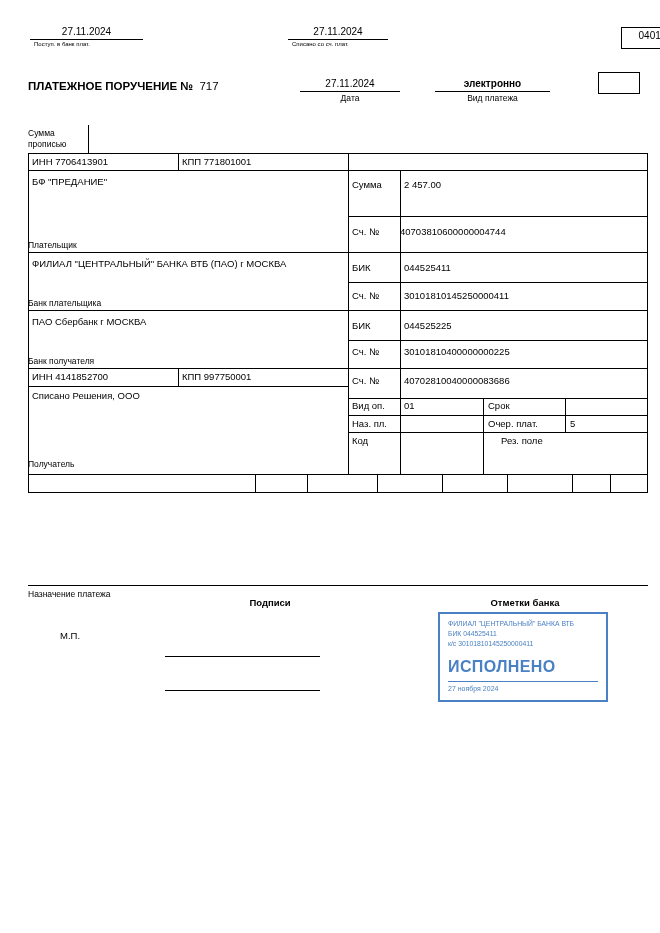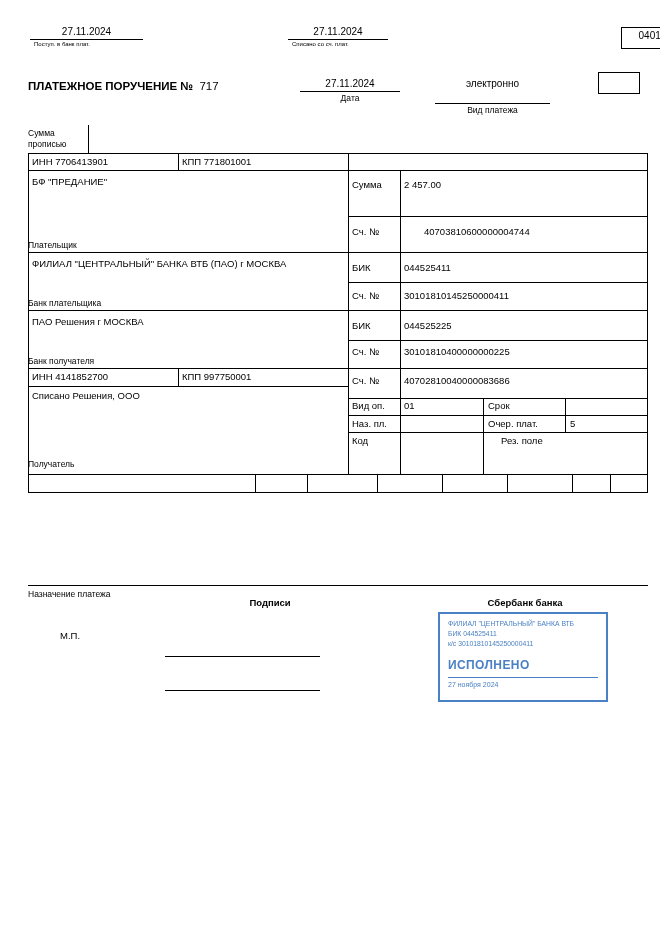--- a/index.html
+++ b/index.html
@@ -37,44 +37,44 @@
 
   <div class="abs nowrap t11" style="left:28px;top:80px;">
     <span class="b">ПЛАТЕЖНОЕ ПОРУЧЕНИЕ №</span>
     <span style="margin-left:3px;">717</span>
   </div>
   <div class="abs" style="left:300px;top:78px;width:100px;">
     <div class="t10 ctr ul" style="padding-bottom:2px;">27.11.2024</div>
     <div class="t8 ctr" style="padding-top:1px;">Дата</div>
   </div>
   <div class="abs" style="left:435px;top:78px;width:115px;">
-    <div class="t10 ctr ul" style="padding-bottom:14px;">электронно</div>
+    <div class="t10 ctr ul" style="padding-bottom:2px;font-weight:bold;">электронно</div>
     <div class="t8 ctr" style="padding-top:1px;">Вид платежа</div>
   </div>
   <div class="abs box" style="left:598px;top:72px;width:42px;height:22px;"></div>
 
   <div class="abs t8" style="left:28px;top:128px;width:56px;line-height:1.35;">Сумма прописью</div>
 
   <div class="abs t9 nowrap" style="left:32px;top:156px;">ИНН 7706413901</div>
   <div class="abs t9 nowrap" style="left:182px;top:156px;text-align:center;">КПП 771801001</div>
   <div class="abs t9 nowrap" style="left:32px;top:176px;">БФ "ПРЕДАНИЕ"</div>
   <div class="abs t8 nowrap" style="left:28px;top:240px;">Плательщик</div>
   <div class="abs t9 nowrap" style="left:352px;top:179px;">Сумма</div>
   <div class="abs t9 nowrap" style="left:404px;top:179px;">2 457.00</div>
   <div class="abs t9 nowrap" style="left:352px;top:226px;">Сч. №</div>
-  <div class="abs t9 nowrap" style="left:424px;top:226px;">40703810600000004744</div>
+  <div class="abs t9 nowrap" style="left:400px;top:226px;">40703810600000004744</div>
 
   <div class="abs t9 nowrap" style="left:32px;top:258px;">ФИЛИАЛ "ЦЕНТРАЛЬНЫЙ" БАНКА ВТБ (ПАО) г МОСКВА</div>
   <div class="abs t9 nowrap" style="left:352px;top:262px;">БИК</div>
   <div class="abs t9 nowrap" style="left:404px;top:262px;">044525411</div>
   <div class="abs t9 nowrap" style="left:352px;top:290px;">Сч. №</div>
   <div class="abs t9 nowrap" style="left:404px;top:290px;">30101810145250000411</div>
   <div class="abs t8 nowrap" style="left:28px;top:298px;">Банк плательщика</div>
 
-  <div class="abs t9 nowrap" style="left:32px;top:316px;">ПАО Решения г МОСКВА</div>
+  <div class="abs t9 nowrap" style="left:32px;top:316px;">ПАО Сбербанк г МОСКВА</div>
   <div class="abs t9 nowrap" style="left:352px;top:320px;">БИК</div>
   <div class="abs t9 nowrap" style="left:404px;top:320px;">044525225</div>
   <div class="abs t9 nowrap" style="left:352px;top:346px;">Сч. №</div>
   <div class="abs t9 nowrap" style="left:404px;top:346px;">30101810400000000225</div>
   <div class="abs t8 nowrap" style="left:28px;top:356px;">Банк получателя</div>
 
   <div class="abs t9 nowrap" style="left:32px;top:371px;">ИНН 4141852700</div>
   <div class="abs t9 nowrap" style="left:182px;top:371px;">КПП 997750001</div>
   <div class="abs t9 nowrap" style="left:352px;top:375px;">Сч. №</div>
   <div class="abs t9 nowrap" style="left:404px;top:375px;">40702810040000083686</div>
@@ -85,30 +85,30 @@
   <div class="abs t9 nowrap" style="left:352px;top:418px;">Наз. пл.</div>
   <div class="abs t9 nowrap" style="left:488px;top:418px;">Очер. плат.</div>
   <div class="abs t9 nowrap" style="left:570px;top:418px;">5</div>
   <div class="abs t9 nowrap" style="left:352px;top:435px;">Код</div>
   <div class="abs t9 nowrap" style="left:488px;top:435px;padding-left:13px;">Рез. поле</div>
   <div class="abs t8 nowrap" style="left:28px;top:459px;">Получатель</div>
 
   <div class="abs t8 nowrap" style="left:28px;top:589px;">Назначение платежа</div>
 
   <div class="abs t9 b ctr" style="left:200px;top:597px;width:140px;">Подписи</div>
-  <div class="abs t9 b ctr" style="left:450px;top:597px;width:150px;">Сбербанк банка</div>
+  <div class="abs t9 b ctr" style="left:450px;top:597px;width:150px;">Отметки банка</div>
   <div class="abs t9 nowrap" style="left:60px;top:630px;">М.П.</div>
   <div class="hl" style="left:165px;top:656px;width:155px;"></div>
   <div class="hl" style="left:165px;top:690px;width:155px;"></div>
 
   <div class="abs stamp" style="left: 438px; top: 612px; width: 170px; height: 90px; padding: 5px 8px; border-color: rgb(74, 128, 196); color: rgb(74, 128, 196);">
     <div style="font-size:6.8px;line-height:1.45;">ФИЛИАЛ "ЦЕНТРАЛЬНЫЙ" БАНКА ВТБ</div>
     <div style="font-size:6.8px;line-height:1.45;">БИК 044525411</div>
     <div style="font-size:6.8px;line-height:1.45;">к/с 30101810145250000411</div>
-    <div class="b" style="font-size:12px;margin-top:9px;letter-spacing:0.4px;">ИСПОЛНЕНО</div>
+    <div class="b" style="font-size:16px;margin-top:9px;letter-spacing:0.4px;">ИСПОЛНЕНО</div>
     <div style="font-size:7px;margin-top:5px;border-top:1px solid currentColor;padding-top:3px;">27 ноября 2024</div>
   </div>
 
   <div class="hl" style="left:28px;top:153px;width:620px;"></div>
   <div class="hl" style="left:28px;top:170px;width:620px;"></div>
   <div class="hl" style="left:348px;top:216px;width:300px;"></div>
   <div class="hl" style="left:28px;top:252px;width:620px;"></div>
   <div class="hl" style="left:348px;top:282px;width:300px;"></div>
   <div class="hl" style="left:28px;top:310px;width:620px;"></div>
   <div class="hl" style="left:348px;top:340px;width:300px;"></div>

